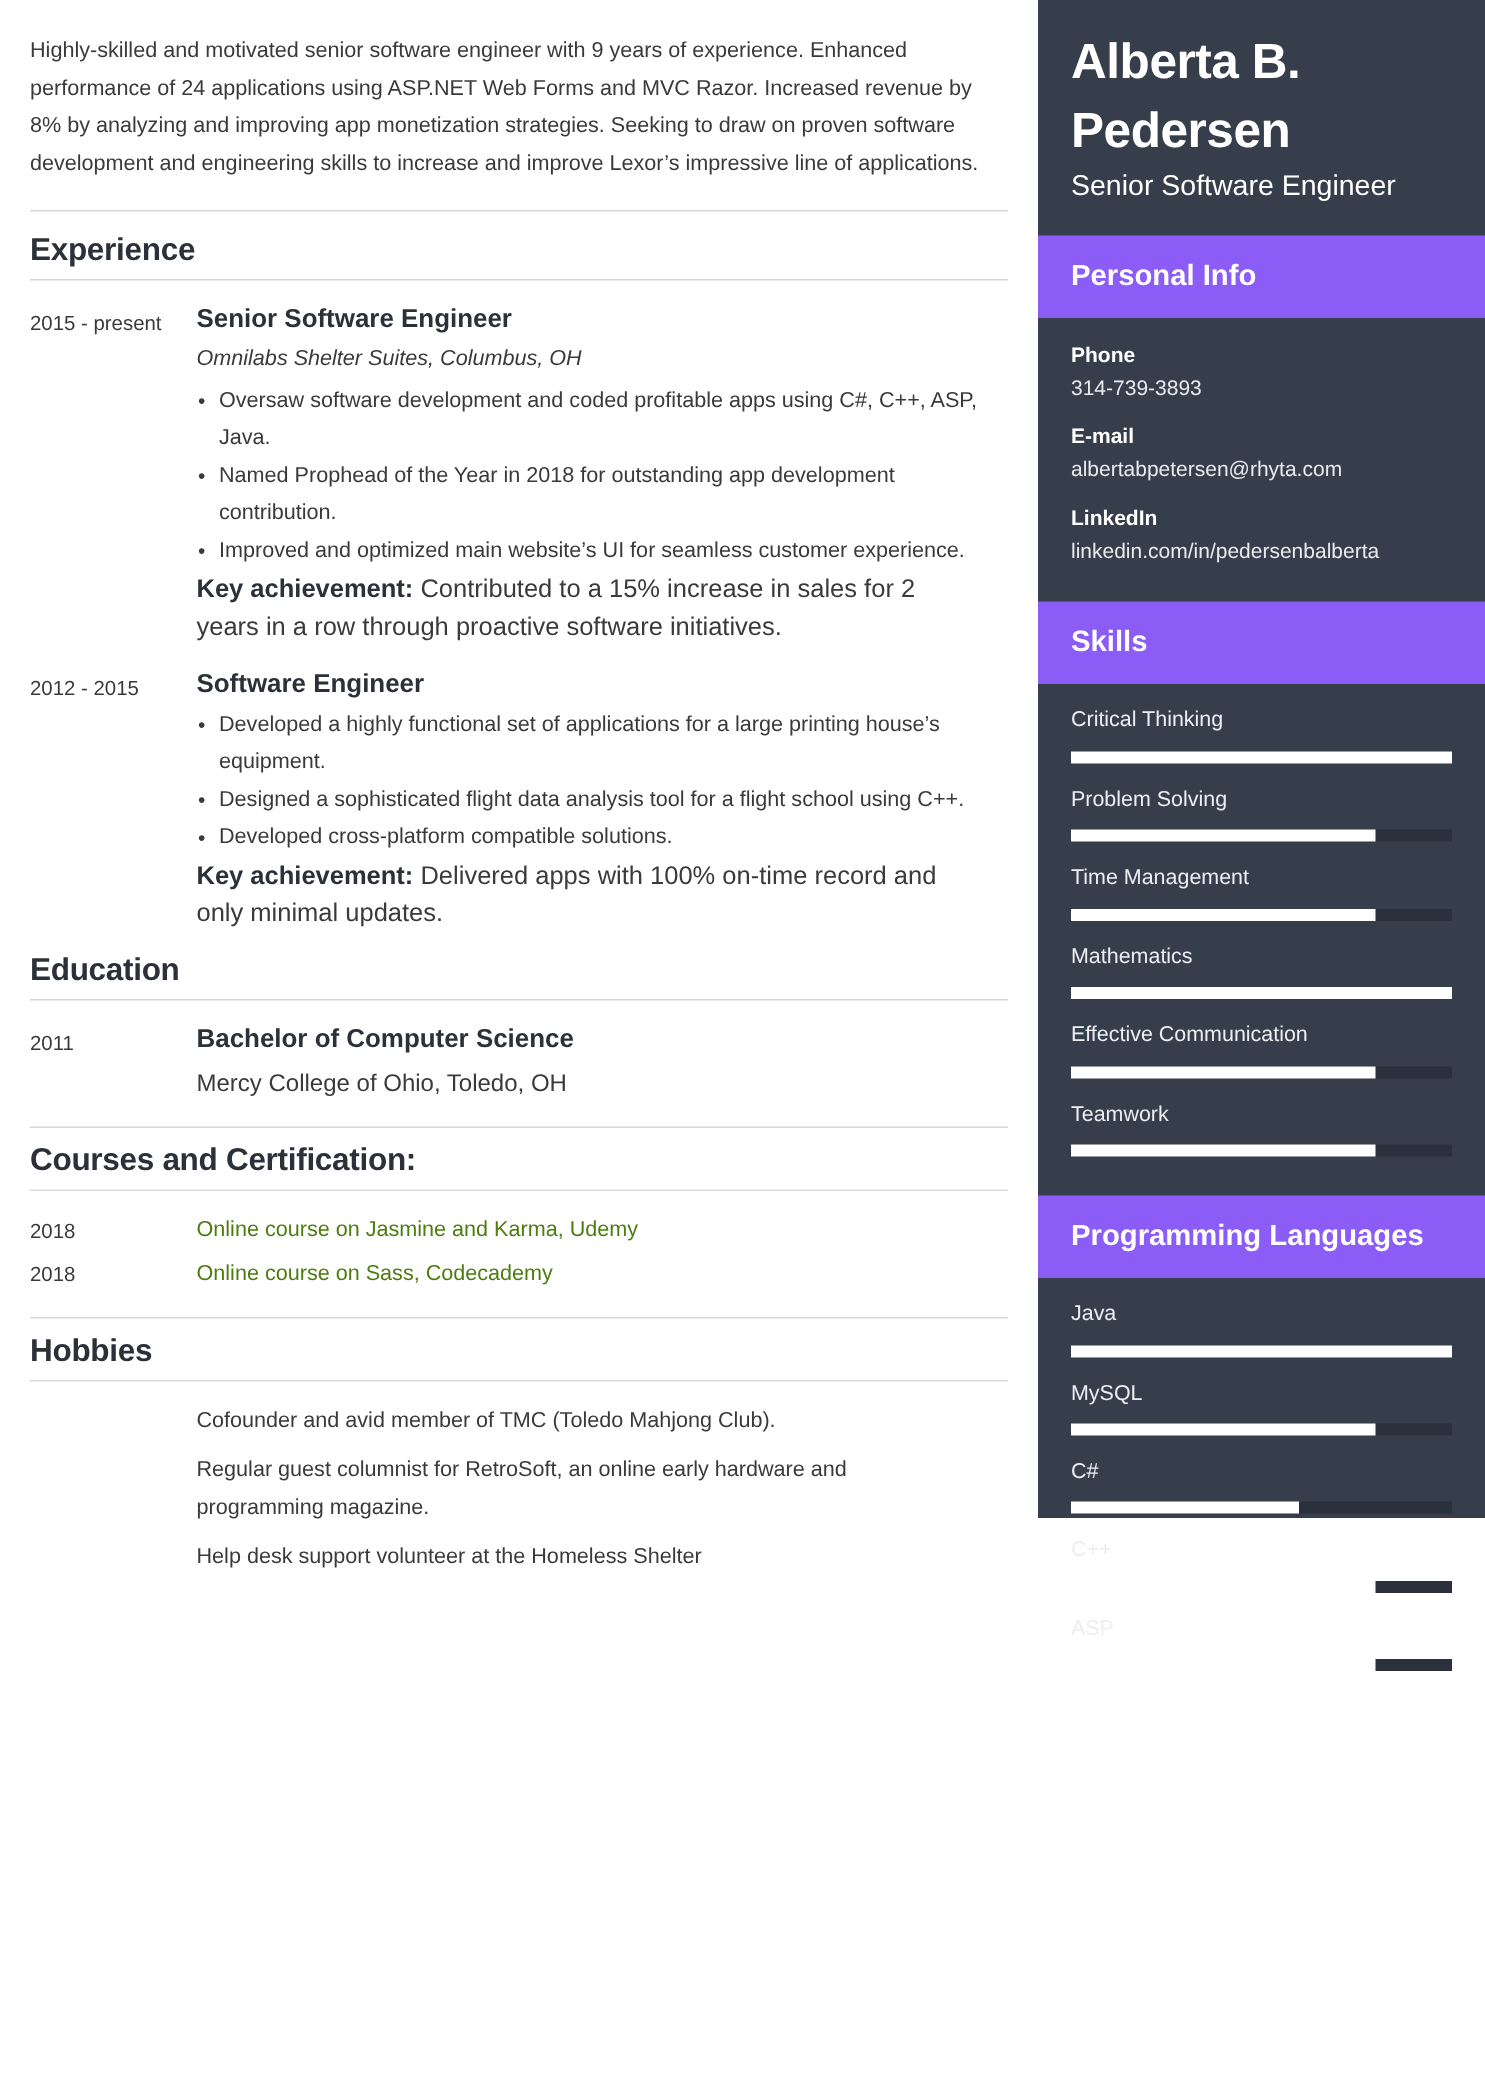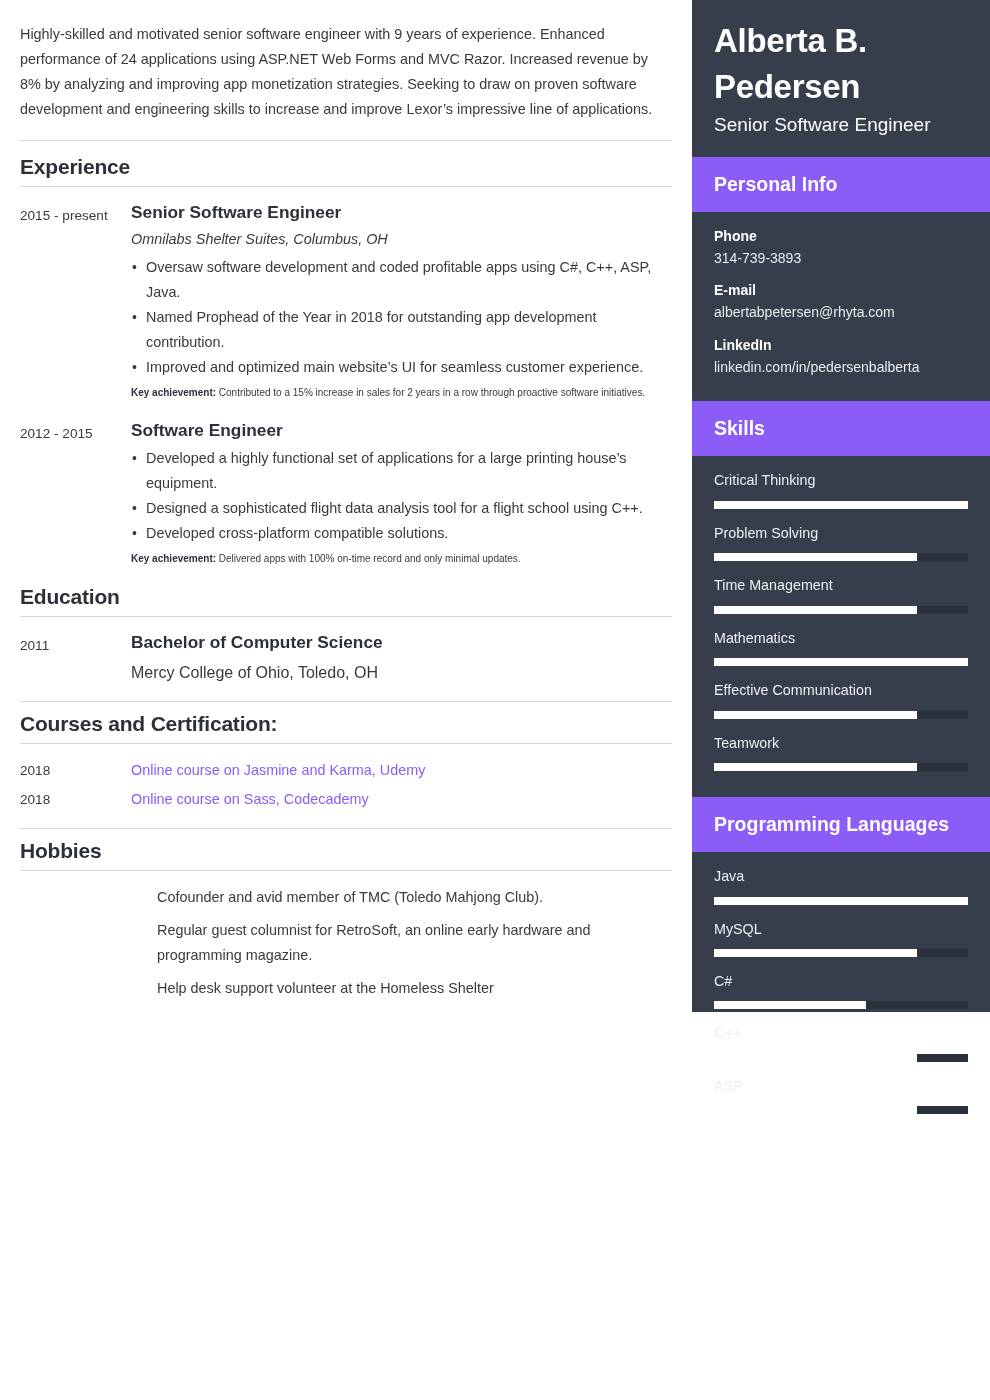--- a/index.html
+++ b/index.html
@@ -105,21 +105,21 @@
   }
   .bullets li::before {
     content: "\2022";
     position: absolute;
     left: 1px;
     top: 0;
     font-size: 14px;
     color: #3a3a3a;
   }
   .key-ach {
-    font-size: 10px;
+    font-size: 17px;
     line-height: 25px;
     color: #3a3a3a;
     margin: 0;
   }
   .key-ach .kl {
     font-weight: bold;
     color: #2b3039;
   }
 
   .simple-row {
@@ -127,36 +127,35 @@
     align-items: flex-start;
     margin-bottom: 4px;
   }
   .simple-row .entry-date {
     padding-top: 0;
   }
   .simple-row .rowtext {
     flex: 1 1 auto;
     font-size: 14.4px;
     line-height: 25px;
-    color: #8b5cf6;
+    color: #4d7c0f;
     padding-right: 18px;
   }
   .edu-entry .entry-title {
     margin-bottom: 6px;
   }
   .edu-school {
     font-size: 16px;
     line-height: 25px;
     color: #3a3a3a;
     margin: 0;
   }
   .hobby-row {
     display: flex;
     margin-bottom: 8px;
-    gap: 26px;
   }
   .hobby-row .spacer {
     width: 111px;
     flex: 0 0 111px;
   }
   .hobby-row .hobby-text {
     flex: 1 1 auto;
     font-size: 14.4px;
     line-height: 25px;
     color: #3a3a3a;

